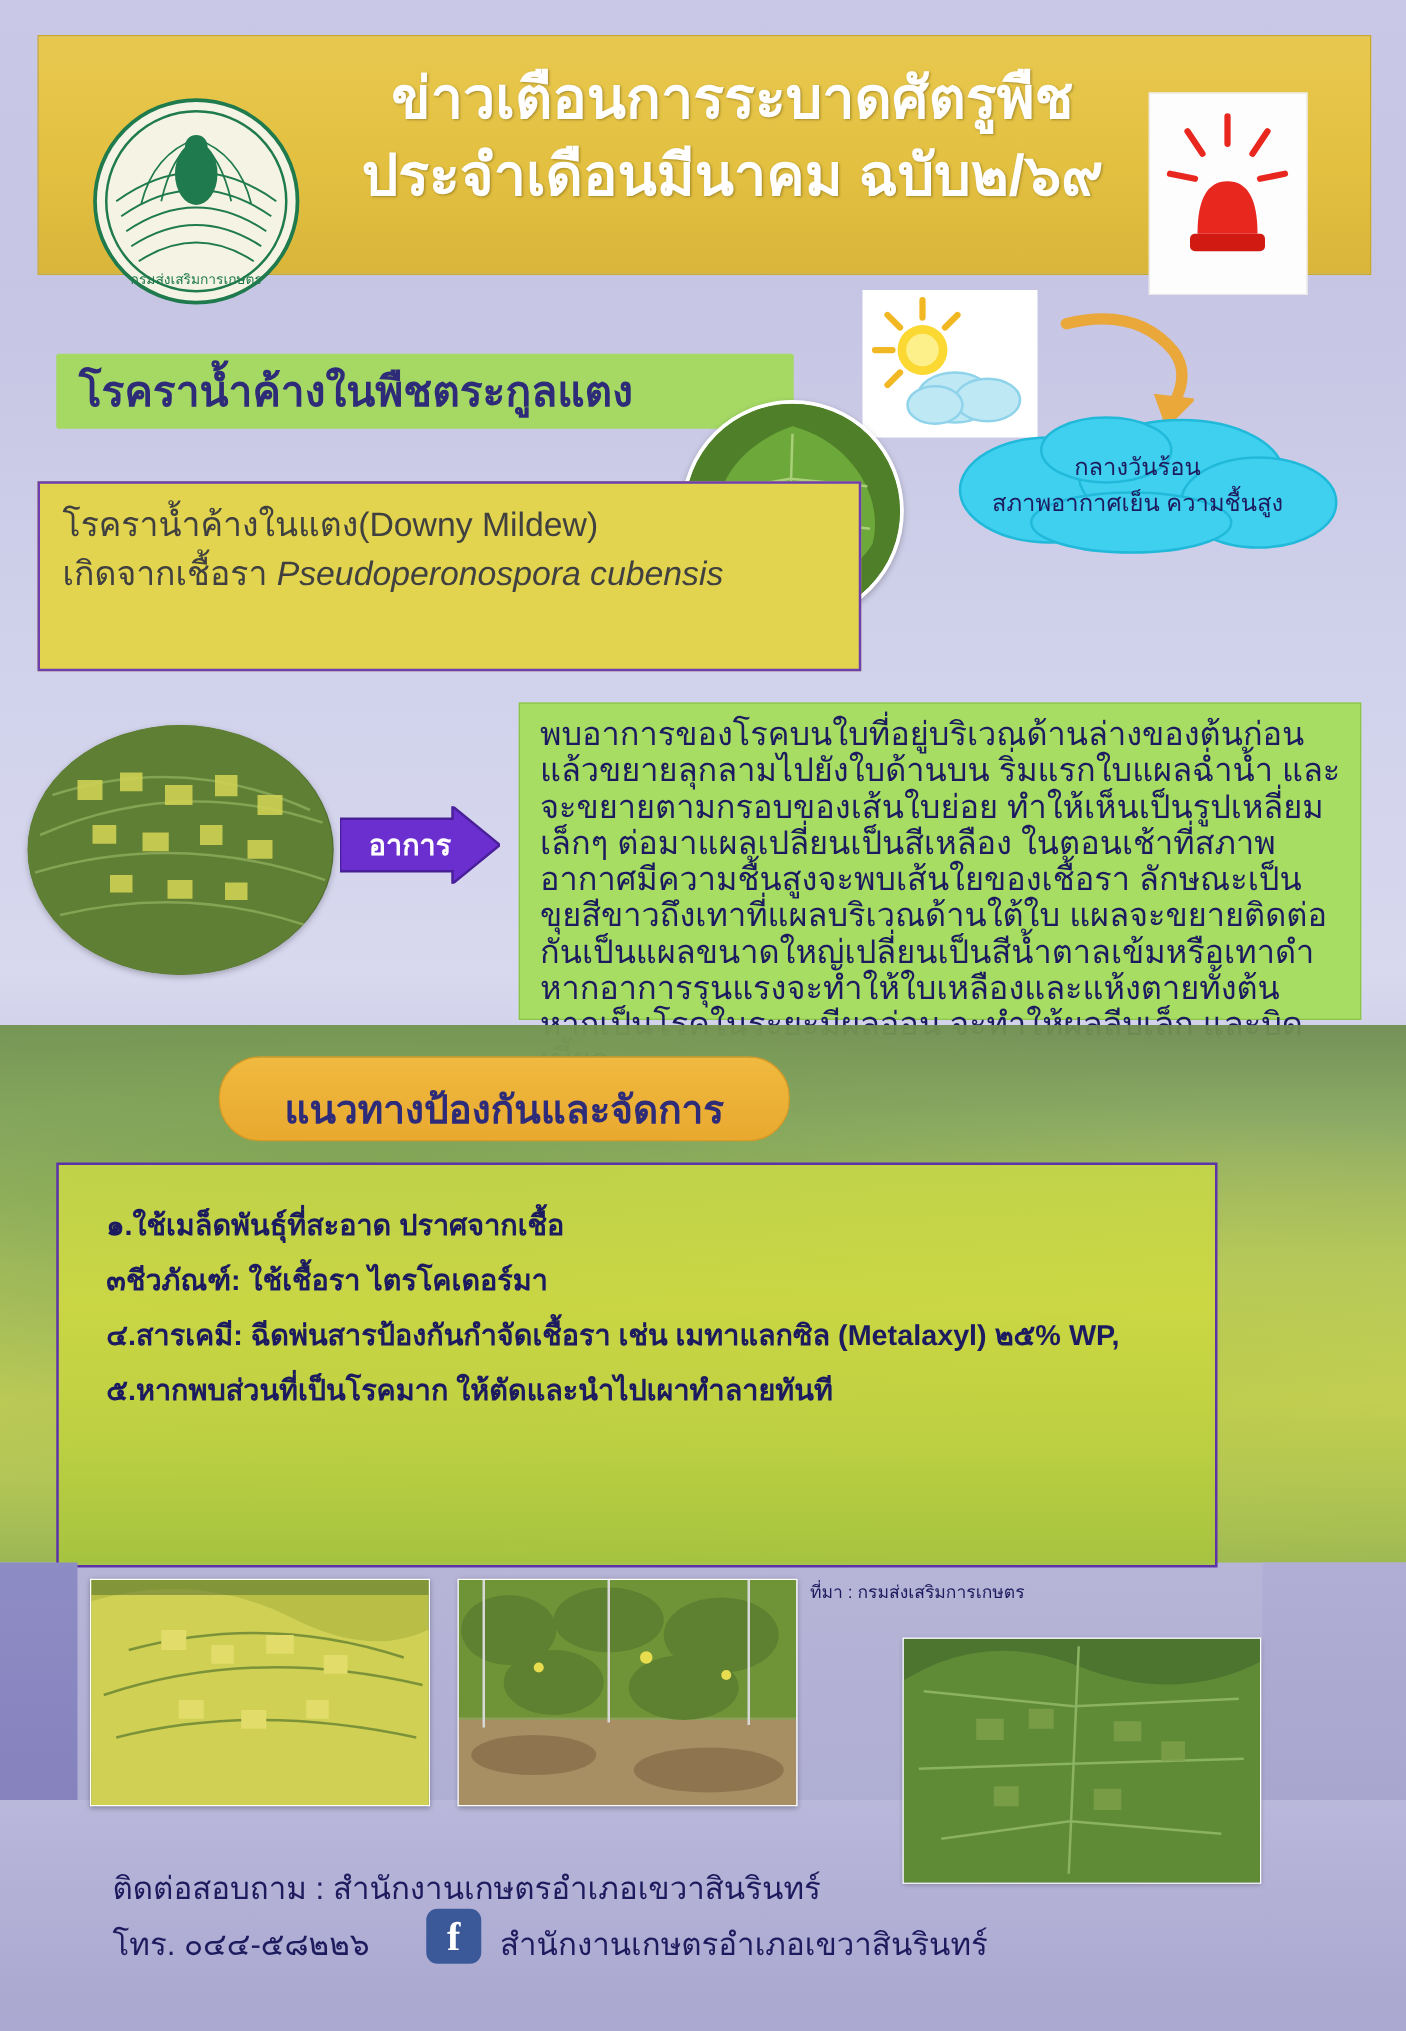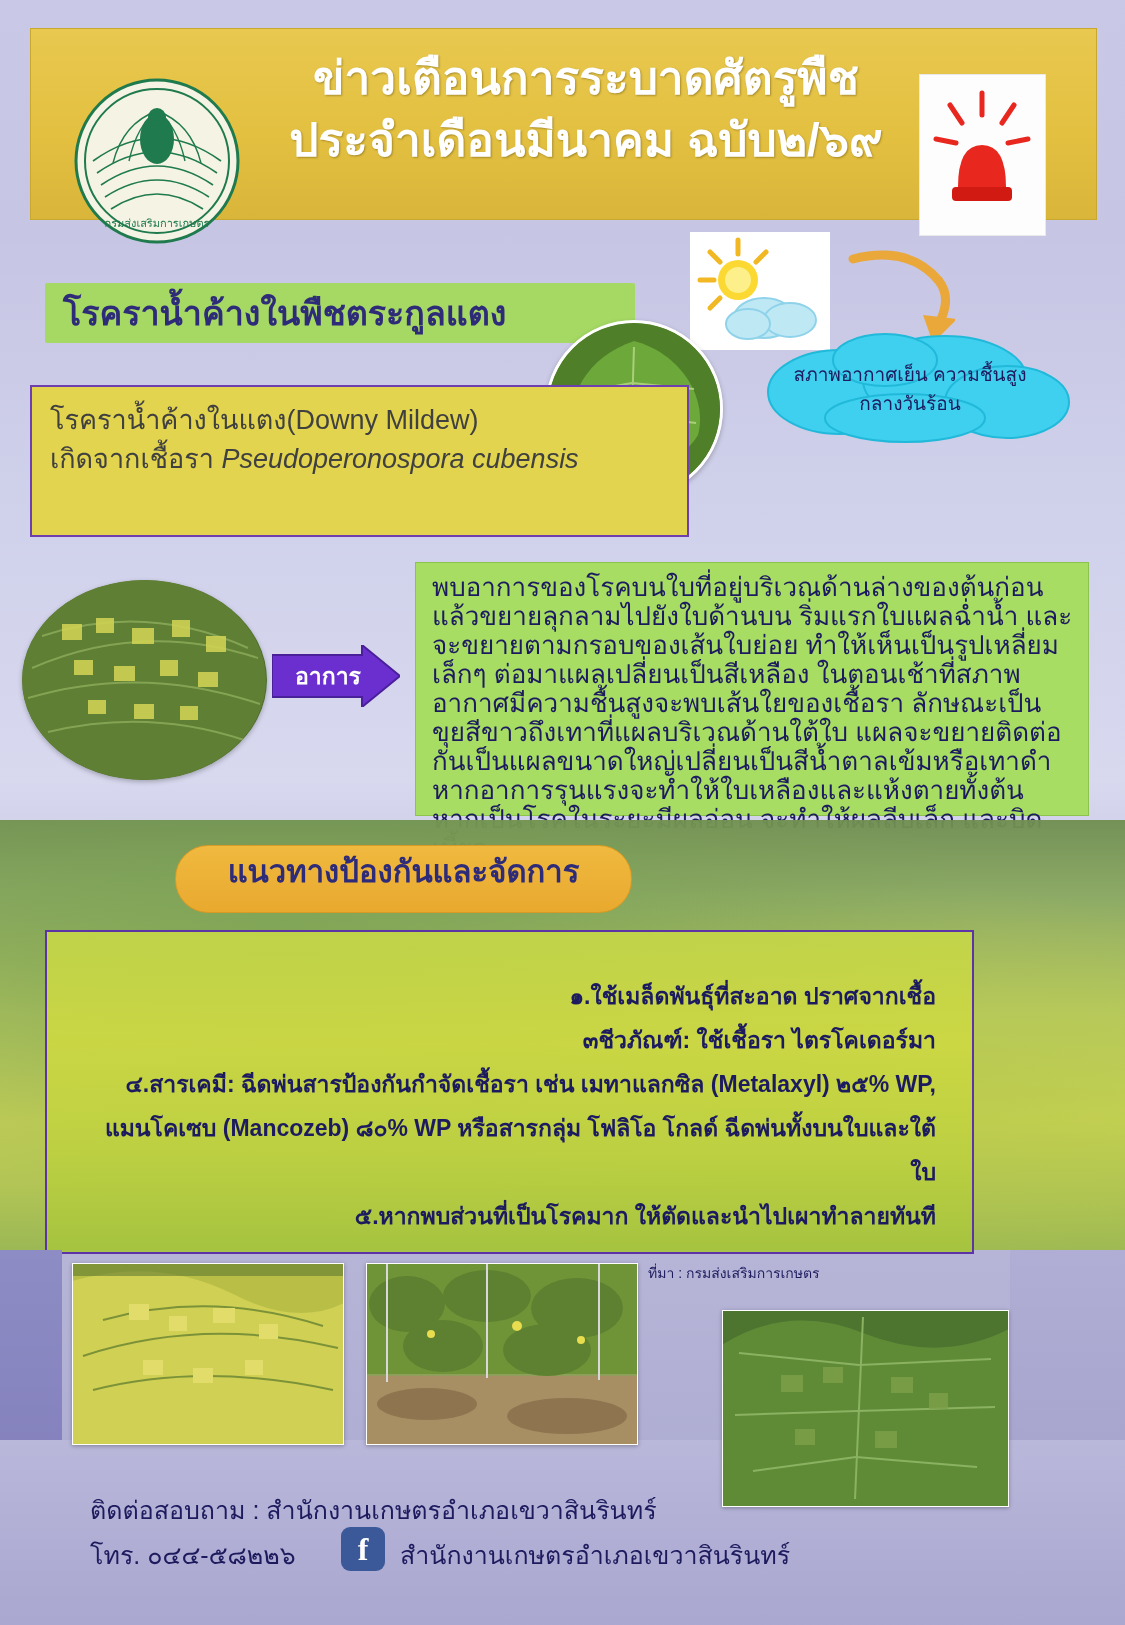--- a/index.html
+++ b/index.html
@@ -106,30 +106,30 @@
     opacity:.95;
   }
   .band-blur1{position:absolute;left:0;top:820px;width:1125px;height:430px;
     background:radial-gradient(ellipse at 25% 30%, rgba(120,160,80,.75) 0%, rgba(160,190,90,0) 60%),
                radial-gradient(ellipse at 75% 65%, rgba(180,200,70,.6) 0%, rgba(180,200,70,0) 55%);}
   
   .pill{
     position:absolute;left:175px;top:845px;width:455px;height:66px;
     background:linear-gradient(180deg,#f0b93f 0%, #e9a92f 100%);
     border-radius:33px;border:1px solid #d79a24;
-    display:flex;align-items:flex-start;justify-content:center;
+    display:flex;align-items:flex-end;justify-content:center;
   }
   .pill span{color:#2e2b78;font-size:31px;font-weight:bold;}
   
   .manage-box{
     position:absolute;left:45px;top:930px;width:925px;height:320px;
     border:2px solid #5d34a8;
     background:linear-gradient(180deg, rgba(196,214,72,.92) 0%, rgba(205,216,66,.92) 35%, rgba(188,208,64,.92) 70%, rgba(166,196,62,.92) 100%);
   }
-  .manage-box ol{margin:16px;padding:26px 20px 0 26px;list-style:none;text-align:right;}
+  .manage-box ol{margin:0;padding:26px 20px 0 38px;list-style:none;}
   .manage-box li{
     color:#1c1b5f;font-size:23px;line-height:44px;font-weight:bold;
   }
   
   .photo{
     position:absolute;border:1px solid #ffffff;box-shadow:0 1px 4px rgba(0,0,0,.3);
     overflow:hidden;
   }
   .p1{left:72px;top:1263px;width:270px;height:180px;
       background:radial-gradient(circle at 35% 40%, #d6d14a 0%, #b9bf46 35%, #7e9a3c 75%, #5d7c32 100%);}
@@ -255,22 +255,22 @@
       <g fill="#3fd0ef" stroke="#21b9da" stroke-width="2">
         <ellipse cx="95" cy="62" rx="72" ry="42"></ellipse>
         <ellipse cx="200" cy="50" rx="82" ry="44"></ellipse>
         <ellipse cx="262" cy="72" rx="62" ry="36"></ellipse>
         <ellipse cx="140" cy="30" rx="52" ry="26"></ellipse>
         <ellipse cx="160" cy="88" rx="80" ry="24"></ellipse>
       </g>
     </svg>
   </div>
   <div class="cloud-text">
+    <div>กลางวันร้อน</div>
     <div>สภาพอากาศเย็น ความชื้นสูง</div>
-    <div>กลางวันร้อน</div>
   </div>
 
   <div class="leaf-circle-top">
     <svg width="172" height="172" viewBox="0 0 172 172" aria-hidden="true">
       <ellipse cx="86" cy="86" rx="86" ry="86" fill="#4f7f29"></ellipse>
       <path d="M86 18 C40 34 14 72 26 126 C60 158 128 150 150 112 C160 74 132 30 86 18 Z" fill="#6da83a"></path>
       <g stroke="#b9d98a" stroke-width="2" fill="none" opacity=".8">
         <path d="M86 24 L82 150"></path>
         <path d="M84 60 L28 70"></path>
           <path d="M84 60 L146 66"></path>
@@ -335,21 +335,20 @@
 
   <div class="pill">
     <span>แนวทางป้องกันและจัดการ</span>
   </div>
 
   <div class="manage-box">
     <ol>
       <li>๑.ใช้เมล็ดพันธุ์ที่สะอาด ปราศจากเชื้อ</li>
       <li>๓ชีวภัณฑ์: ใช้เชื้อรา ไตรโคเดอร์มา</li>
       <li>๔.สารเคมี: ฉีดพ่นสารป้องกันกำจัดเชื้อรา เช่น เมทาแลกซิล (Metalaxyl) ๒๕% WP,</li>
-      <li>แมนโคเซบ (Mancozeb) ๘๐% WP หรือสารกลุ่ม โฟลิโอ โกลด์ ฉีดพ่นทั้งบนใบและใต้ใบ</li>
       <li>๕.หากพบส่วนที่เป็นโรคมาก ให้ตัดและนำไปเผาทำลายทันที</li>
     </ol>
   </div>
 
   <div class="left-strip"></div>
   <div class="right-strip"></div>
   <div class="bottom-strip"></div>
 
   <div class="photo p1">
     <svg width="270" height="180" viewBox="0 0 270 180" aria-hidden="true">

